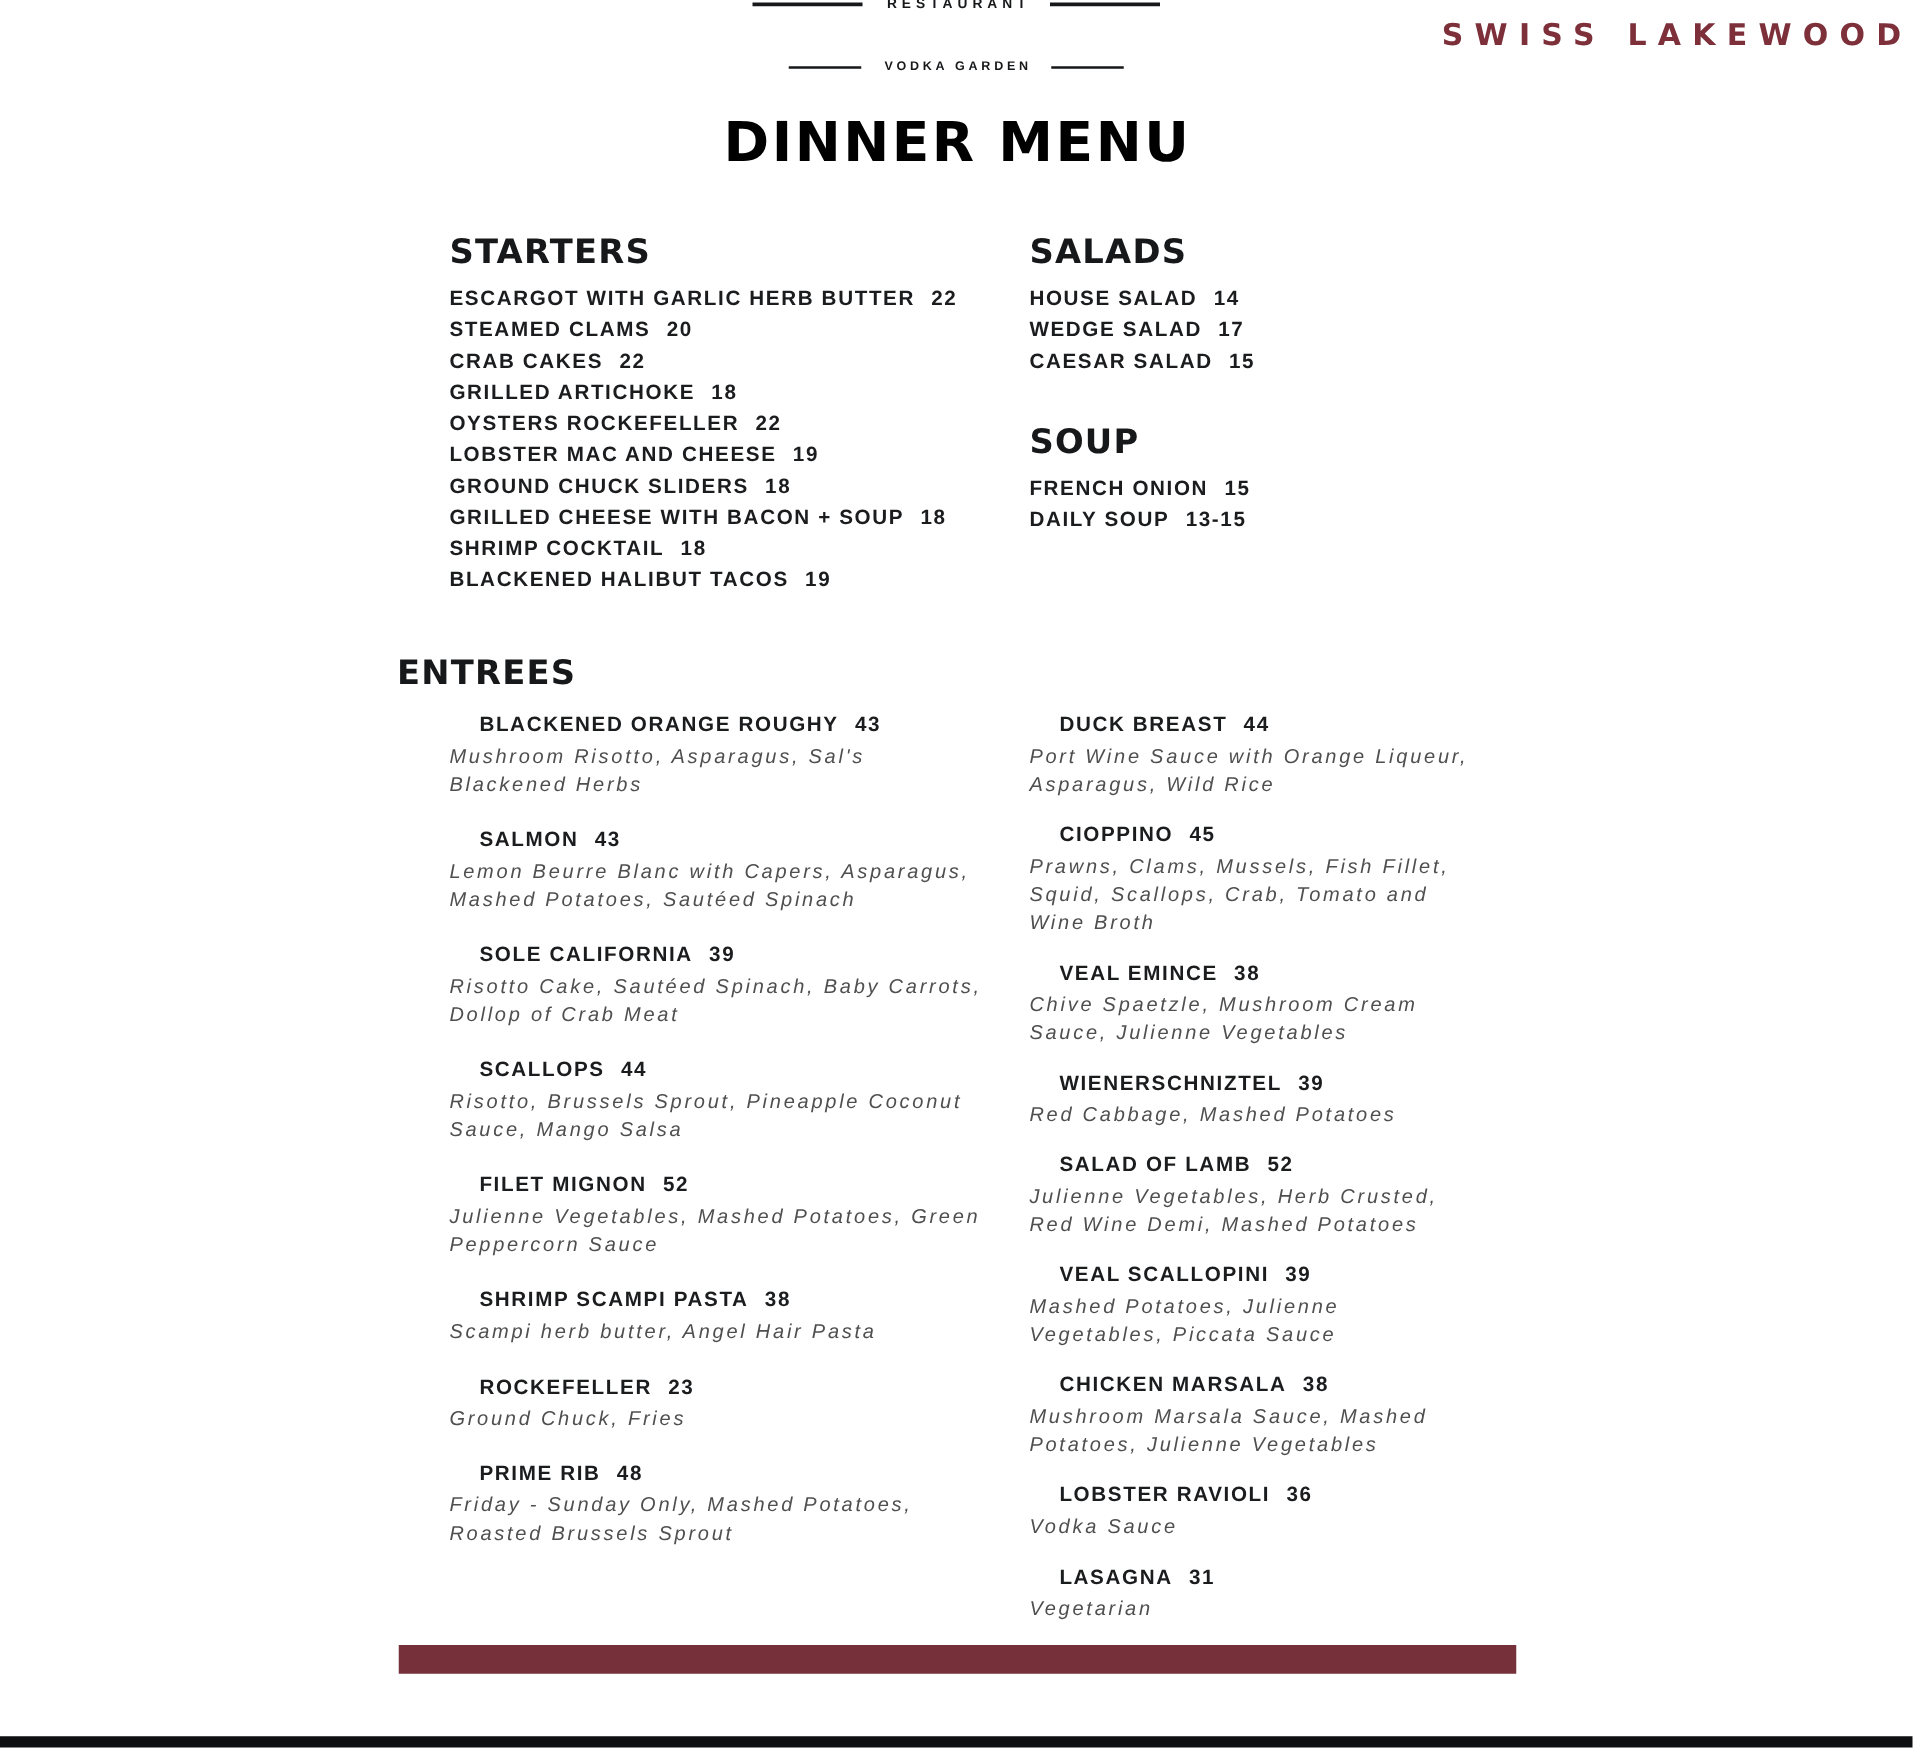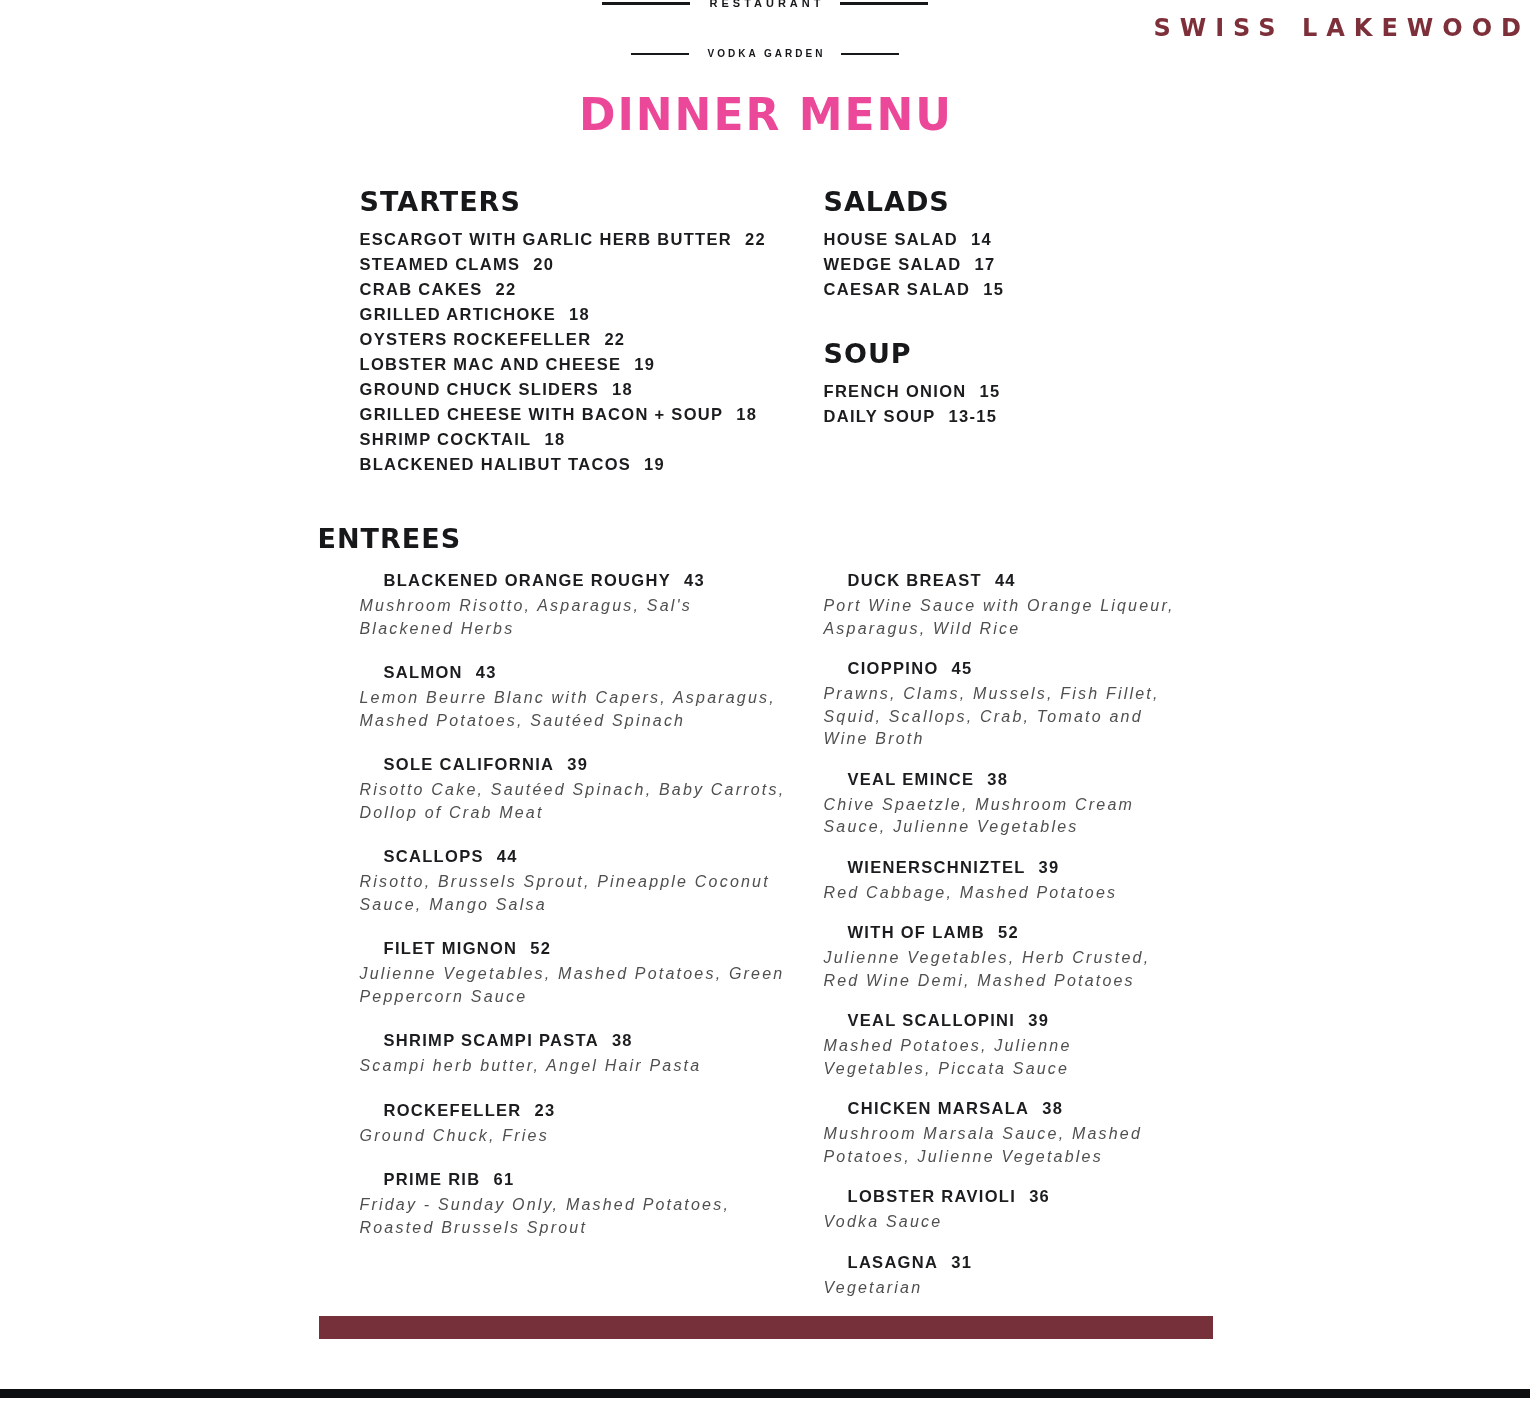--- a/index.html
+++ b/index.html
@@ -29,21 +29,21 @@
     font-family: "DejaVu Sans", sans-serif;
     font-size: 24px; font-weight: bold;
     letter-spacing: 9px; text-indent: 9px;
     color: #7d303a; white-space: nowrap; text-align: right;
   }
   .menu-title {
     margin: 30px 0 0 0;
     font-family: "DejaVu Sans", sans-serif;
     font-size: 44px; font-weight: 800;
     letter-spacing: 2px; text-indent: 2px;
-    color: #ec4899;
+    color: #000000;
   }
 
   
   .content { width: 895px; margin: 46px auto 0; }
   .grid { display: grid; grid-template-columns: 464px 1fr; padding-left: 42px; }
   .sec-title {
     margin: 0 0 10px 0;
     font-family: "DejaVu Sans", sans-serif;
     font-size: 27px; font-weight: 800;
     letter-spacing: 1px; color: #17181a;
@@ -197,21 +197,21 @@
               <div class="dish-line"><span class="dish-name">SHRIMP SCAMPI PASTA</span><span class="dish-price">38</span></div>
               <p class="dish-desc">Scampi herb butter, Angel Hair Pasta</p>
             </div>
 
             <div class="dish">
               <div class="dish-line"><span class="dish-name">ROCKEFELLER</span><span class="dish-price">23</span></div>
               <p class="dish-desc">Ground Chuck, Fries</p>
             </div>
 
             <div class="dish">
-              <div class="dish-line"><span class="dish-name">PRIME RIB</span><span class="dish-price">61</span></div>
+              <div class="dish-line"><span class="dish-name">PRIME RIB</span><span class="dish-price">48</span></div>
               <p class="dish-desc">Friday - Sunday Only, Mashed Potatoes, Roasted Brussels Sprout</p>
             </div>
           </div>
         <div class="entree-col right">
 
             <div class="dish">
               <div class="dish-line"><span class="dish-name">DUCK BREAST</span><span class="dish-price">44</span></div>
               <p class="dish-desc">Port Wine Sauce with Orange Liqueur, Asparagus, Wild Rice</p>
             </div>
 
@@ -224,21 +224,21 @@
               <div class="dish-line"><span class="dish-name">VEAL EMINCE</span><span class="dish-price">38</span></div>
               <p class="dish-desc">Chive Spaetzle, Mushroom Cream Sauce, Julienne Vegetables</p>
             </div>
 
             <div class="dish">
               <div class="dish-line"><span class="dish-name">WIENERSCHNIZTEL</span><span class="dish-price">39</span></div>
               <p class="dish-desc">Red Cabbage, Mashed Potatoes</p>
             </div>
 
             <div class="dish">
-              <div class="dish-line"><span class="dish-name">WITH OF LAMB</span><span class="dish-price">52</span></div>
+              <div class="dish-line"><span class="dish-name">SALAD OF LAMB</span><span class="dish-price">52</span></div>
               <p class="dish-desc">Julienne Vegetables, Herb Crusted, Red Wine Demi, Mashed Potatoes</p>
             </div>
 
             <div class="dish">
               <div class="dish-line"><span class="dish-name">VEAL SCALLOPINI</span><span class="dish-price">39</span></div>
               <p class="dish-desc">Mashed Potatoes, Julienne Vegetables, Piccata Sauce</p>
             </div>
 
             <div class="dish">
               <div class="dish-line"><span class="dish-name">CHICKEN MARSALA</span><span class="dish-price">38</span></div>

